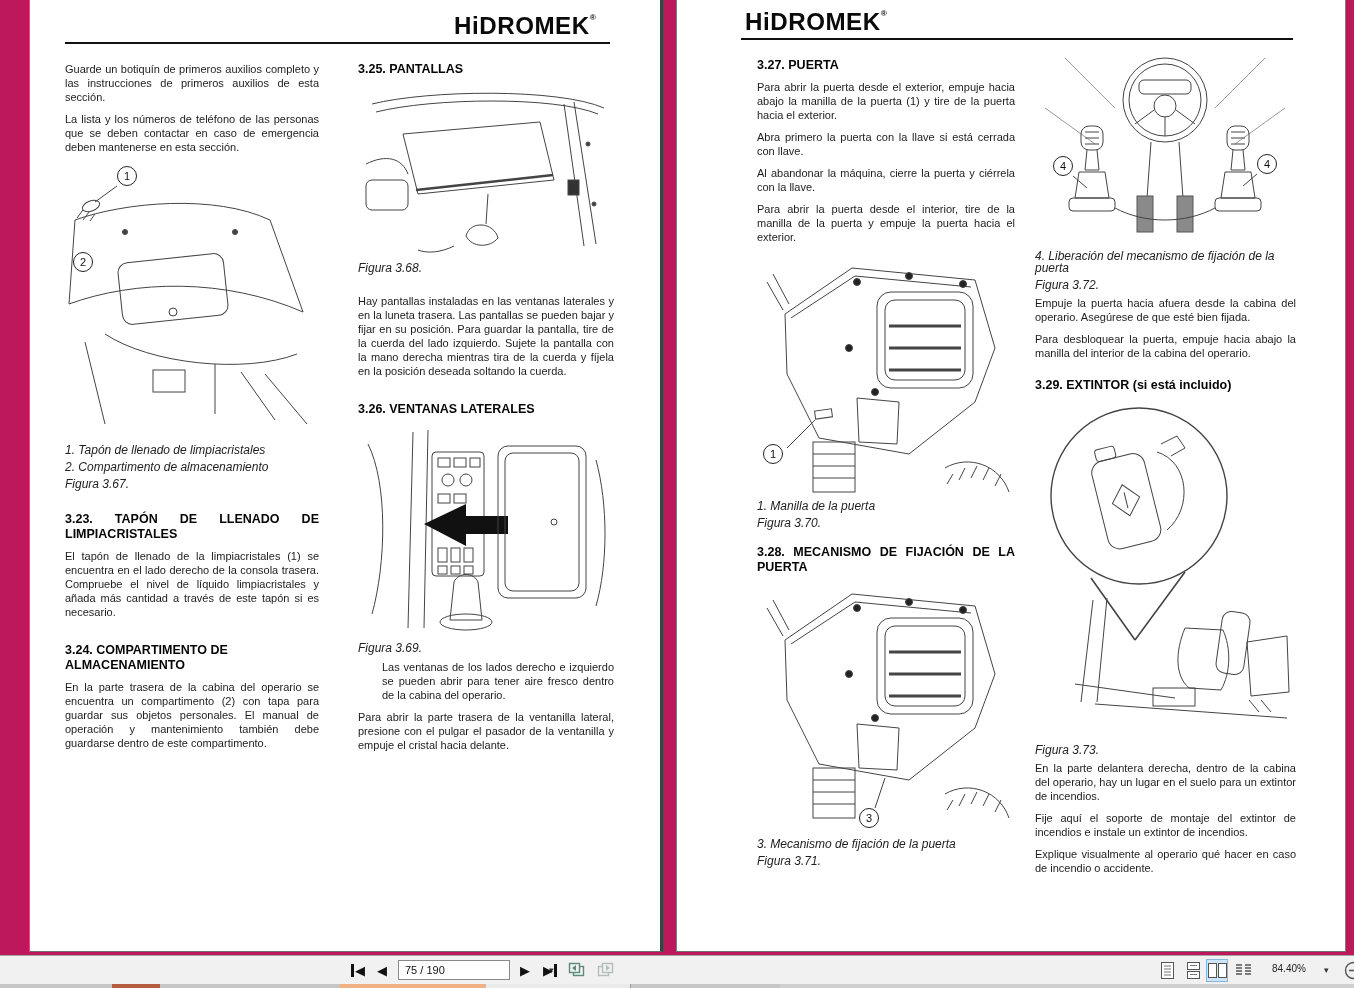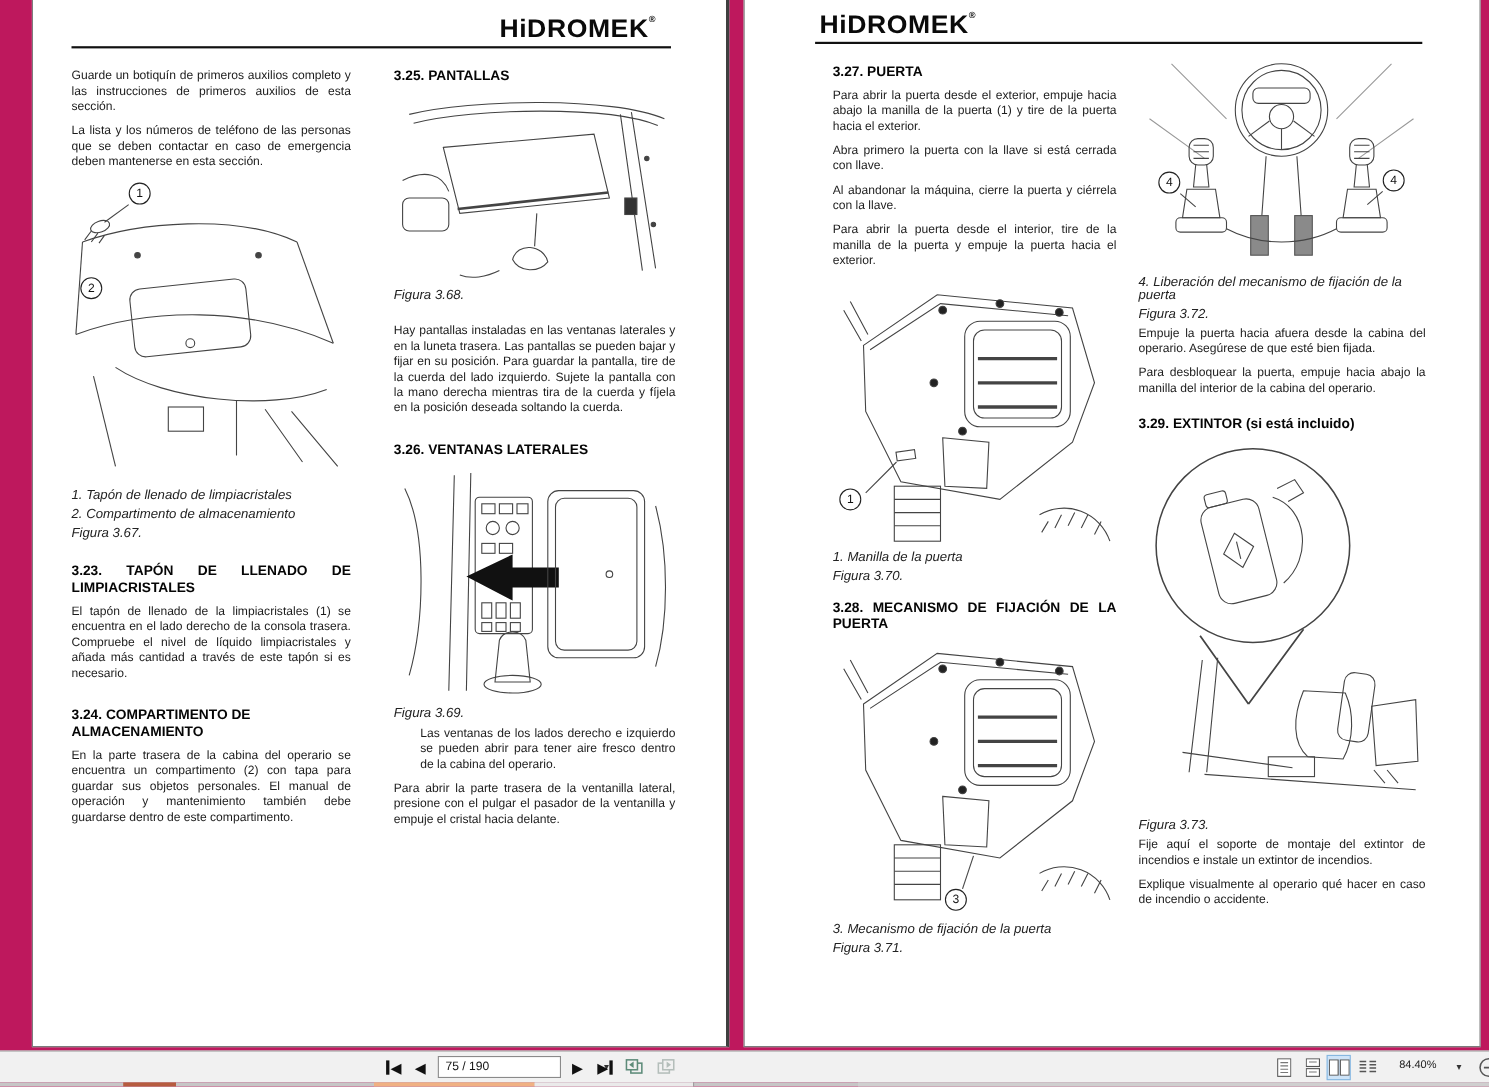--- a/index.html
+++ b/index.html
@@ -282,20 +282,21 @@
           <path d="M58,200 L46,302 M72,198 L62,302"></path>
           <path d="M150,228 C140,252 140,276 154,288 L186,290 C196,272 196,248 188,230 Z"></path>
           <rect x="184" y="212" width="28" height="62" rx="9" transform="rotate(8 198 243)"></rect>
           <polygon points="212,242 252,236 254,292 216,296"></polygon>
           <path d="M60,304 L252,318 M40,284 L140,298"></path>
           <rect x="118" y="288" width="42" height="18"></rect>
           <path d="M226,300 L236,312 M214,300 L224,312"></path>
         </svg>
       </div>
       <p class="cap">Figura 3.73.</p>
+      <p class="para" style="margin-top:4px;">En la parte delantera derecha, dentro de la cabina del operario, hay un lugar en el suelo para un extintor de incendios.</p>
       <p class="para">Fije aquí el soporte de montaje del extintor de incendios e instale un extintor de incendios.</p>
       <p class="para">Explique visualmente al operario qué hacer en caso de incendio o accidente.</p>
     </div>
 
     <div class="pageno" style="left:64px;top:968px;margin-left:27px;">72</div>
   </div>
 
   <div class="toolbar">
     <div class="tbtn" style="left:349px;width:18px;">
       <span class="glyph bar-left">◀</span>

